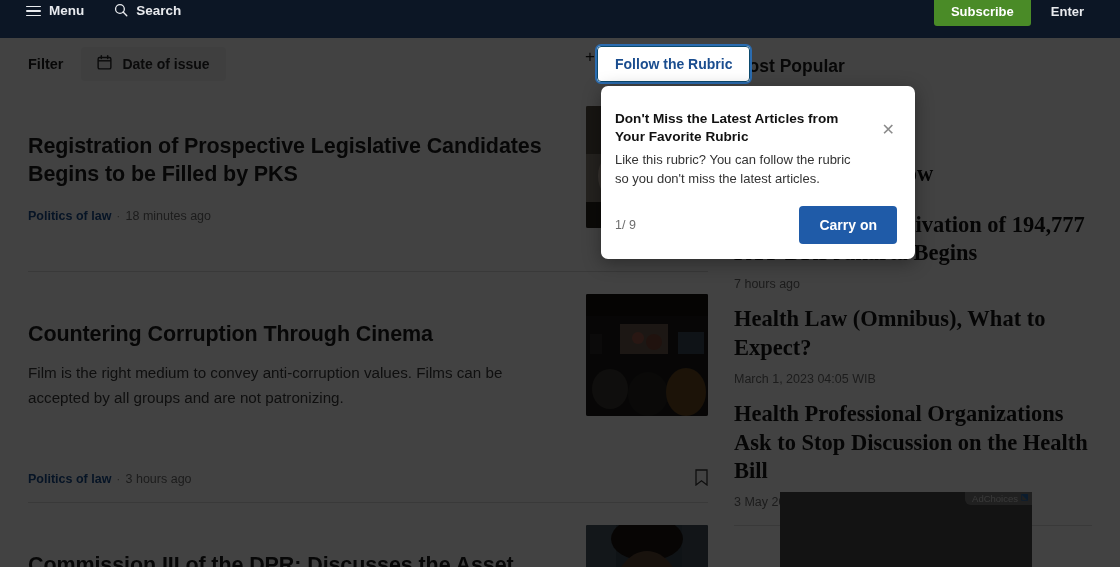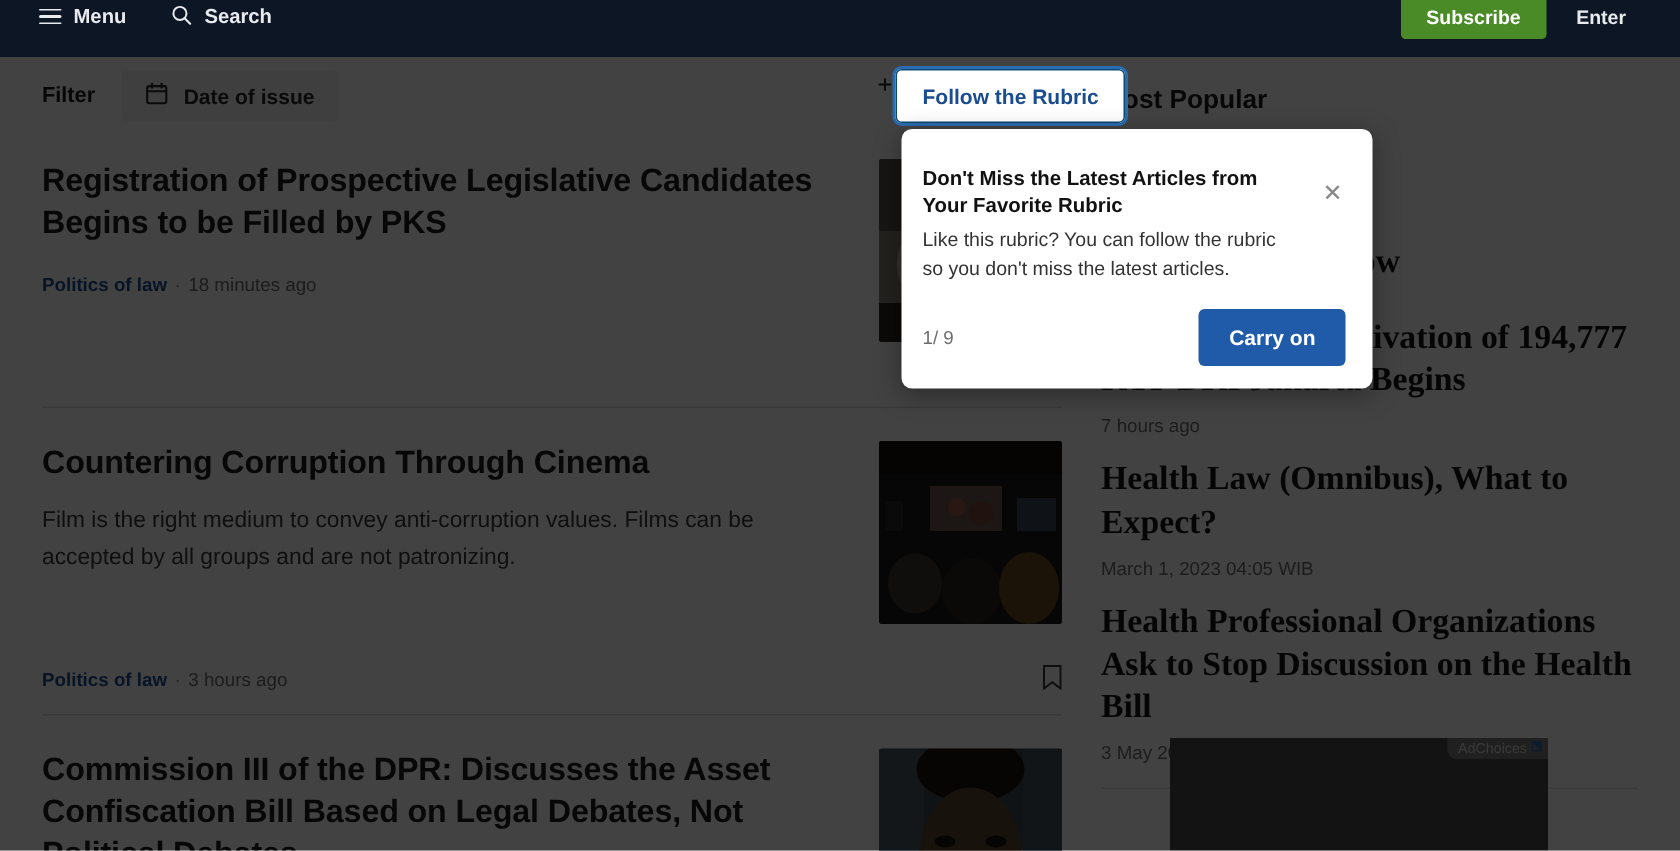--- a/index.html
+++ b/index.html
@@ -133,21 +133,21 @@
     padding-right: 14px;
     z-index: 2;
   }
   .article {
     display: flex;
     gap: 20px;
     padding: 22px 0 16px 0;
     border-bottom: 1px solid #dcdcdc;
   }
   .article:first-child { padding-top: 16px; }
-  .art-body { flex: 1; min-width: 0; }
+  .art-body { flex: 1; min-width: 0; margin-top: 26px; }
   .art-title {
     font-size: 21.5px;
     font-weight: 700;
     line-height: 1.32;
     color: #1b1b1b;
     letter-spacing: -0.1px;
     cursor: pointer;
   }
   .art-excerpt {
     margin-top: 13px;

